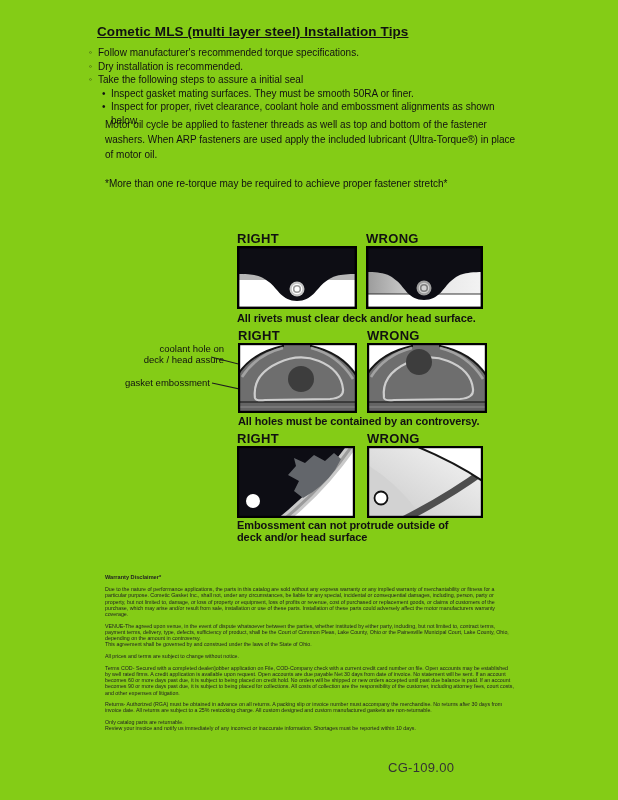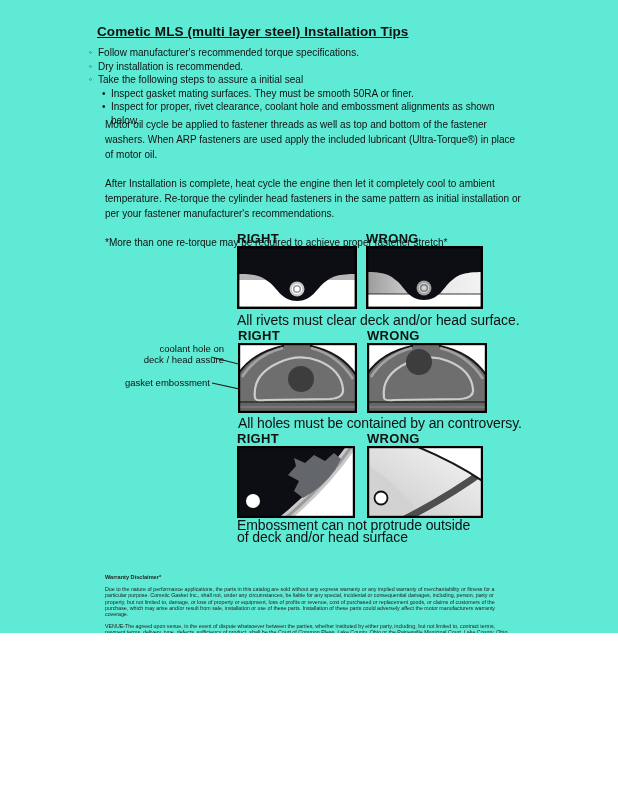--- a/index.html
+++ b/index.html
@@ -1,35 +1,35 @@
 <!DOCTYPE html>
 <html><head>
 <meta charset="utf-8">
 <style>
   html,body{margin:0;padding:0;background:#fff;}
   .page{
-    position:relative;width:618px;height:633px;background:#5eead4;overflow:hidden;
+    position:relative;width:618px;height:800px;background:#84cc16;overflow:hidden;
     font-family:"Liberation Sans",sans-serif;color:#111;
   }
   .abs{position:absolute;}
   .page-title{
     left:97px;top:24px;font-size:13.5px;font-weight:bold;
     text-decoration:underline;letter-spacing:0.1px;white-space:nowrap;
   }
   .tips{left:89px;top:46px;width:432px;font-size:10px;line-height:13.5px;}
   .tip{display:flex;}
   .tip .marker{width:9px;flex:0 0 9px;font-size:8px;line-height:13.5px;text-align:left;}
   .tip.sub{margin-left:13px;}
   .tip.sub .marker{font-size:10px;}
   .diesel{left:105px;top:117px;width:418px;font-size:10px;line-height:15px;}
   .diesel h2{font-size:11px;font-weight:bold;margin:0 0 4px 0;}
   .diesel p{margin:0 0 14px 0;}
   .diesel p.last{margin:0;}
   .fig-label{font-size:13px;font-weight:700;letter-spacing:0.3px;}
-  .caption{font-size:14px;font-weight:400;letter-spacing:-0.1px;white-space:nowrap;}
+  .caption{font-size:11px;font-weight:700;letter-spacing:-0.1px;white-space:nowrap;}
   .caption.wrap{white-space:normal;width:235px;line-height:12px;}
   .side-label{font-size:9.5px;line-height:10.5px;text-align:right;color:#111;}
   svg{display:block;}
   .disclaimer{left:105px;top:574px;width:410px;font-size:5.3px;line-height:6.2px;color:#222;}
   .disclaimer .dhead{font-weight:bold;font-size:5.6px;margin-bottom:6px;}
   .disclaimer .dblock{margin-bottom:5.5px;}
   .footer-code{left:388px;top:760px;font-size:13px;color:#333;letter-spacing:0.3px;}
 </style>
 </head>
 <body>
@@ -56,21 +56,20 @@
         <span>Inspect gasket mating surfaces.  They must be smooth 50RA or finer.</span>
       </div>
     <div class="tip sub">
         <span class="marker">•</span>
         <span>Inspect for proper, rivet clearance, coolant hole and embossment alignments as shown below.</span>
       </div>
   </div>
 
   <div class="abs diesel">
     <p>Motor oil cycle be applied to fastener threads as well as top and bottom of the fastener washers. When ARP fasteners are used apply the included lubricant (Ultra-Torque®) in place of motor oil.</p>
-    <p>After Installation is complete, heat cycle the engine then let it completely cool to ambient temperature. Re-torque the cylinder head fasteners in the same pattern as initial installation or per your fastener manufacturer's recommendations.</p>
     <p class="last">*More than one re-torque may be required to achieve proper fastener stretch*</p>
   </div>
 
   <div class="abs fig-label" style="left:237px;top:231px;width:120px;">RIGHT</div>
   <div class="abs fig-label" style="left:366px;top:231px;width:118px;">WRONG</div>
 
   <svg class="abs" style="left:237px;top:246px;" width="120" height="63" viewBox="0 0 120 63">
     <rect width="120" height="63" fill="#ffffff"></rect>
     <rect x="0" y="27" width="120" height="7" fill="#b7b7b7"></rect>
     <path d="M0,0 H120 V28 C101,28 96,30 88,36 C79,43 75,55 60,55 C45,55 41,43 32,36 C24,30 19,28 0,28 Z" fill="#0d0d14"></path>

